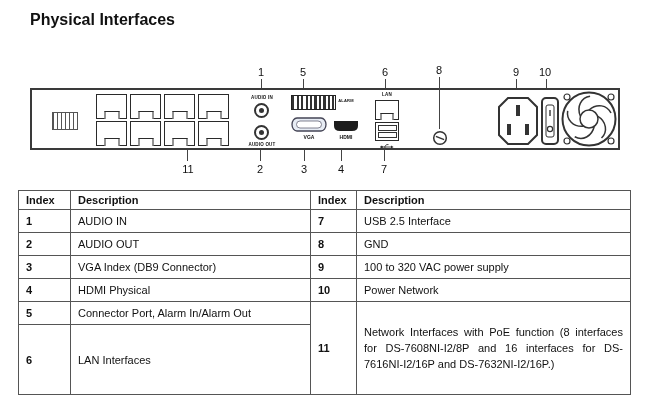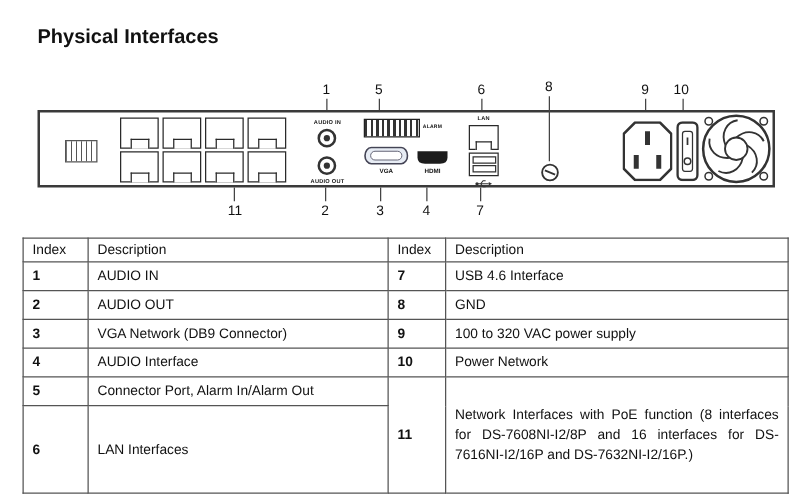--- a/index.html
+++ b/index.html
@@ -1,21 +1,21 @@
 <!DOCTYPE html>
 <html><head>
 <meta charset="utf-8">
 <style>
   * { margin:0; padding:0; box-sizing:border-box; }
   html,body { background:#fff; }
   body {
     width:648px; height:403px; position:relative; overflow:hidden;
     font-family:"Liberation Sans", sans-serif; color:#111;
   }
-  .title { position:absolute; left:30px; top:21px; font-size:16px; font-weight:bold; }
+  .title { position:absolute; left:30px; top:11px; font-size:16px; font-weight:bold; }
 
   .diagram { position:absolute; left:0; top:55px; width:648px; height:132px; }
   .panel { position:absolute; left:30px; top:33px; width:590px; height:62px; border:2px solid #3a3a3a; background:#fff; }
 
   .callout { position:absolute; font-size:11px; text-align:center; width:14px; line-height:12px; }
   .lead { position:absolute; width:1px; background:#444; z-index:3; }
 
   .vent { position:absolute; left:52px; top:57px; width:26px; height:18px;
     border:1px solid #555; background:repeating-linear-gradient(90deg,#555 0 1px,#fff 1px 4px); }
 
@@ -39,21 +39,21 @@
 
   .usbport { position:absolute; left:375px; top:67px; width:24px; height:19px; border:1.5px solid #2a2a2a; }
   .usbport::before, .usbport::after { content:""; position:absolute; left:2px; width:17px; height:4px; border:1px solid #333; }
   .usbport::before { top:2px; } .usbport::after { top:9px; }
 
   .svgbit { position:absolute; }
 
   .spec-table { position:absolute; left:18px; top:190px; width:612px; border-collapse:collapse;
     font-size:11px; color:#111; table-layout:fixed; }
   .spec-table th, .spec-table td { border:1px solid #555; padding:3px 7px; text-align:left; vertical-align:middle; }
-  .spec-table th { font-weight:normal; height:14px; }
+  .spec-table th { font-weight:bold; height:14px; }
   .spec-table td { height:23px; }
   .spec-table td.idx { font-weight:bold; }
   .spec-table tr.tall td { height:70px; }
   .spec-table td.multiline { text-align:justify; line-height:16px; }
 </style>
 </head>
 <body>
 
 <div class="title">Physical Interfaces</div>
 
@@ -171,37 +171,37 @@
       <tr>
     <th>Index</th>
     <th>Description</th>
     <th>Index</th>
     <th>Description</th>
   </tr>
   <tr>
     <td class="idx">1</td>
     <td>AUDIO IN</td>
     <td class="idx">7</td>
-    <td>USB 4.6 Interface</td>
+    <td>USB 2.5 Interface</td>
   </tr>
   <tr>
     <td class="idx">2</td>
     <td>AUDIO OUT</td>
     <td class="idx">8</td>
     <td>GND</td>
   </tr>
   <tr>
     <td class="idx">3</td>
-    <td>VGA Network (DB9 Connector)</td>
+    <td>VGA Index (DB9 Connector)</td>
     <td class="idx">9</td>
     <td>100 to 320 VAC power supply</td>
   </tr>
   <tr>
     <td class="idx">4</td>
-    <td>AUDIO Interface</td>
+    <td>HDMI Physical</td>
     <td class="idx">10</td>
     <td>Power Network</td>
   </tr>
   <tr>
     <td class="idx">5</td>
     <td>Connector Port, Alarm In/Alarm Out</td>
     <td class="idx" rowspan="2">11</td>
     <td class="multiline" rowspan="2">Network Interfaces with PoE function (8 interfaces for DS-7608NI-I2/8P and 16 interfaces for DS-7616NI-I2/16P and DS-7632NI-I2/16P.)</td>
   </tr>
   <tr class="tall">

